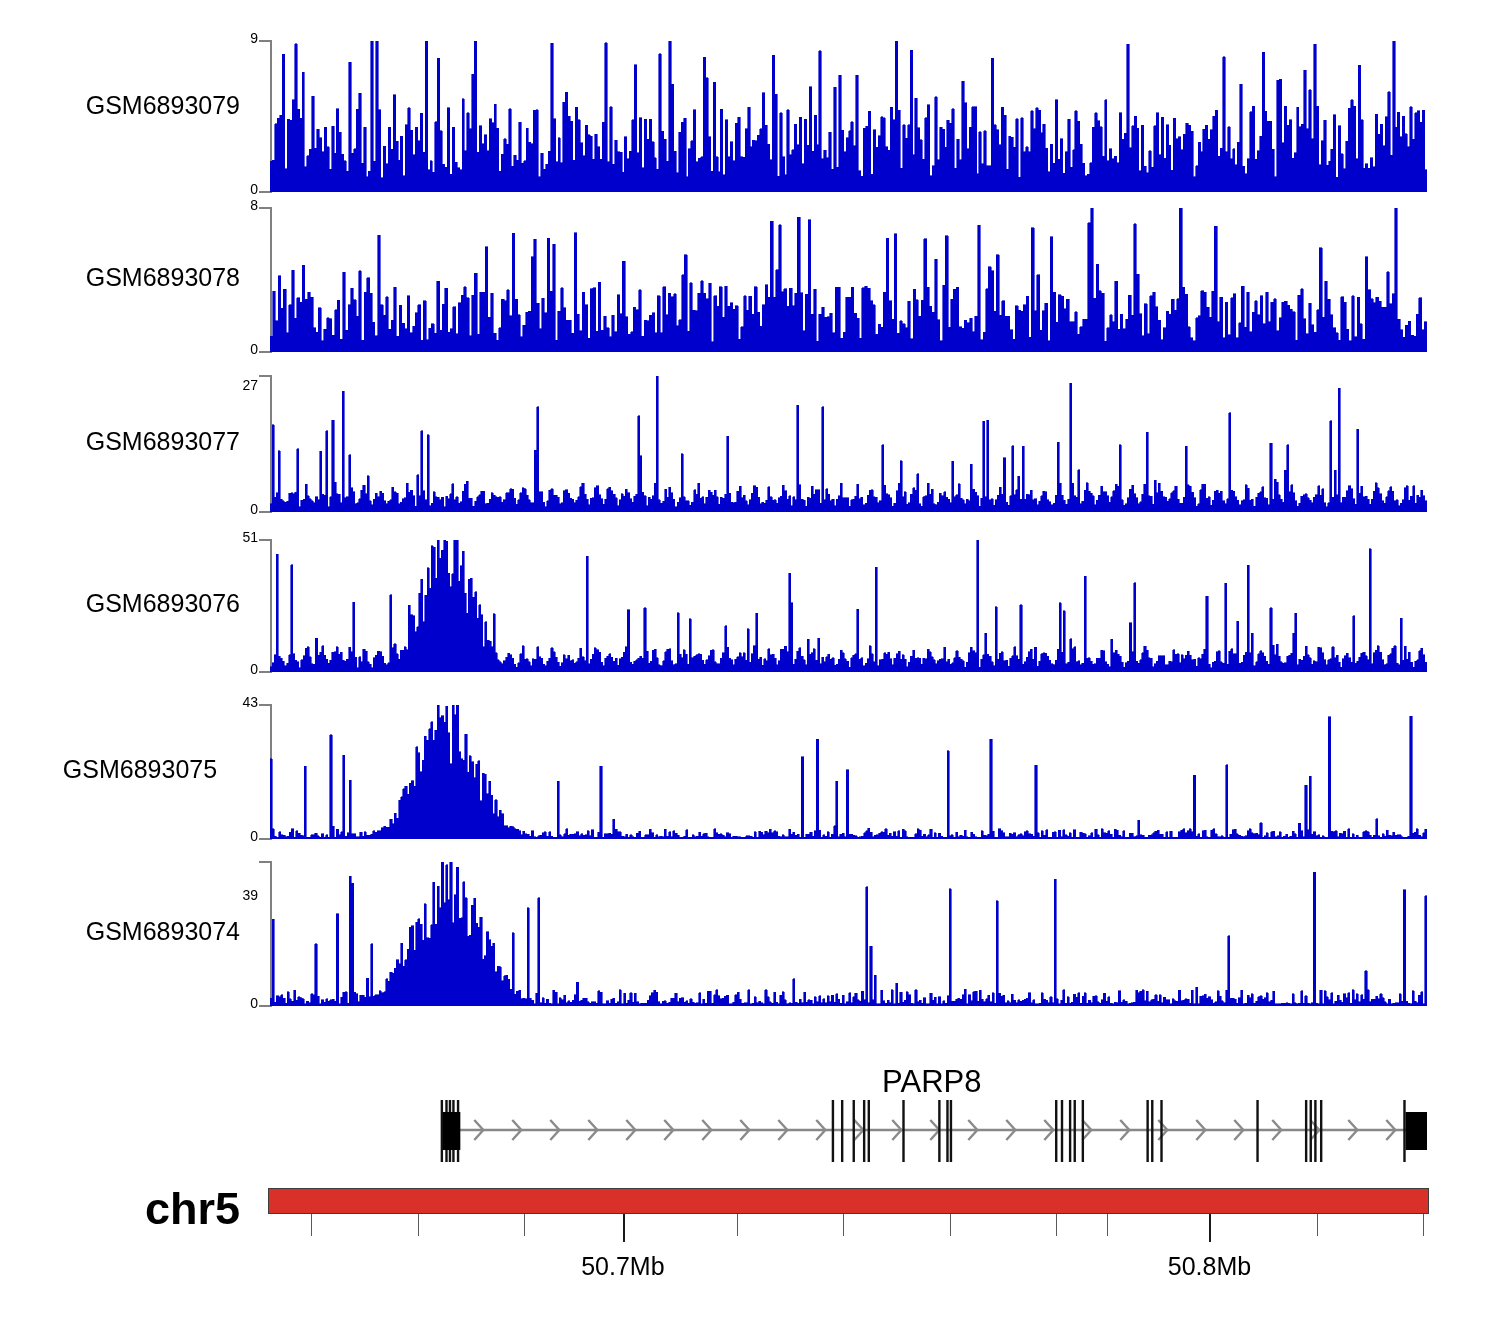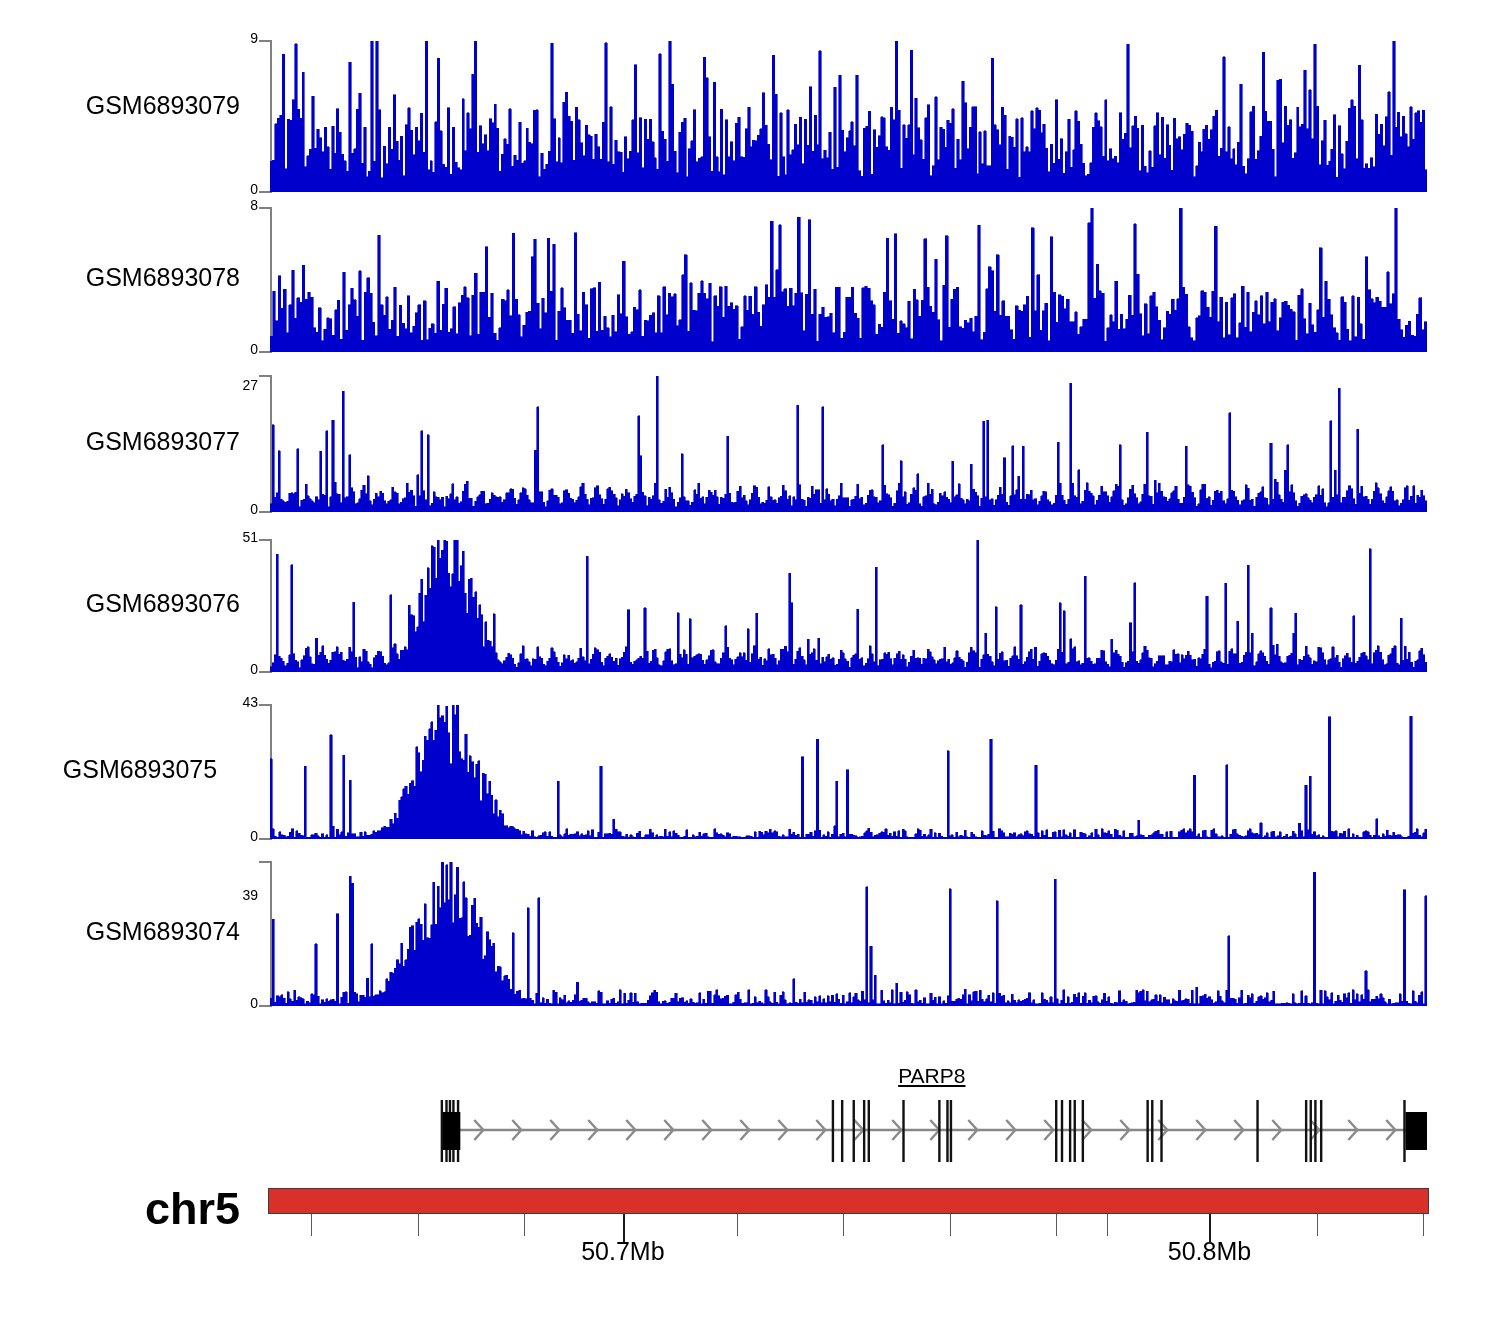--- a/index.html
+++ b/index.html
@@ -18,40 +18,40 @@
     white-space:nowrap;
   }
   .axis-line{position:absolute;background:#808080;}
   .axis-tick{position:absolute;background:#808080;height:2px;width:13px;}
   .plot{position:absolute;overflow:hidden;}
   .plot svg{display:block;}
 
   
   #gene-track{position:absolute;left:0;width:1500px;}
   .gene-name{
-    position:absolute;color:#000;font-size:21px;
+    position:absolute;color:#000;font-size:31px;
     font-family:"Liberation Sans",sans-serif;white-space:nowrap;
     text-align:center;
-    text-decoration:underline;
   }
 
   
   #ideogram-row{position:absolute;left:0;width:1500px;}
   .chr-label{
     position:absolute;color:#000;font-size:45px;
     font-family:"Liberation Sans",sans-serif;white-space:nowrap;
     text-align:right;
   }
   .chr-bar{position:absolute;border:1px solid #3d3d3d;box-sizing:border-box;}
   .ruler-tick{position:absolute;width:1px;background:#5a5a5a;}
   .ruler-tick.major{background:#1a1a1a;}
   .ruler-label{
     position:absolute;color:#000;font-size:25px;
     font-family:"Liberation Sans",sans-serif;white-space:nowrap;
     text-align:center;
+    margin-top:15px;
   }
 </style>
 </head>
 <body>
 
 <div id="stage">
   <div id="tracks-container">
       <div class="track" style="top: 0px;">
         <div class="track-label" style="left: 40px; width: 200px; top: 91px;">GSM6893079</div>
         <div class="axis-line" style="left: 270px; top: 40px; width: 2px; height: 152px;"></div>

